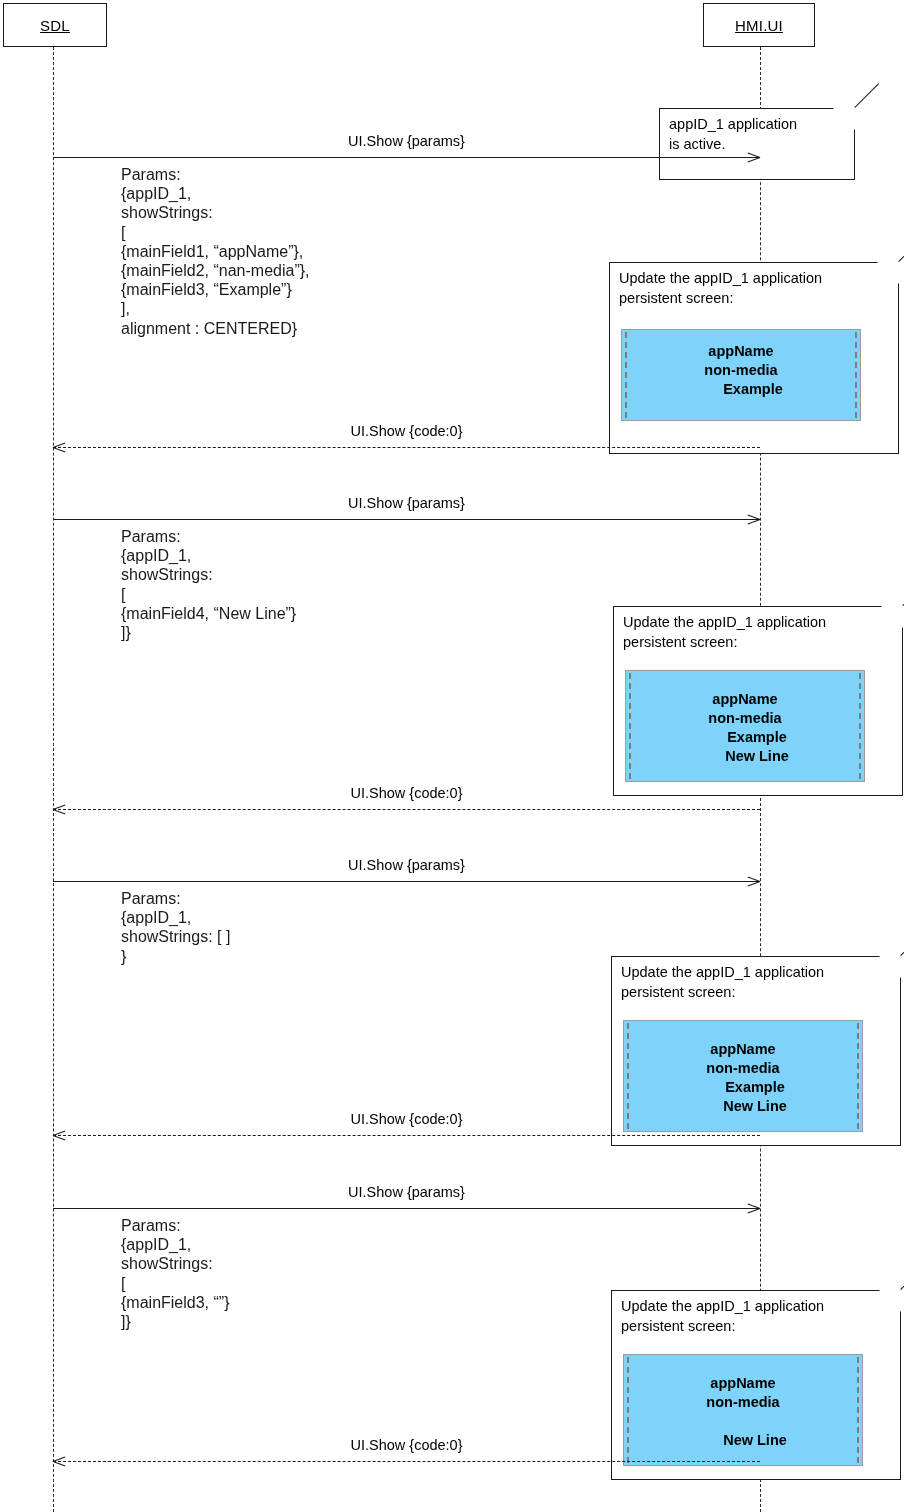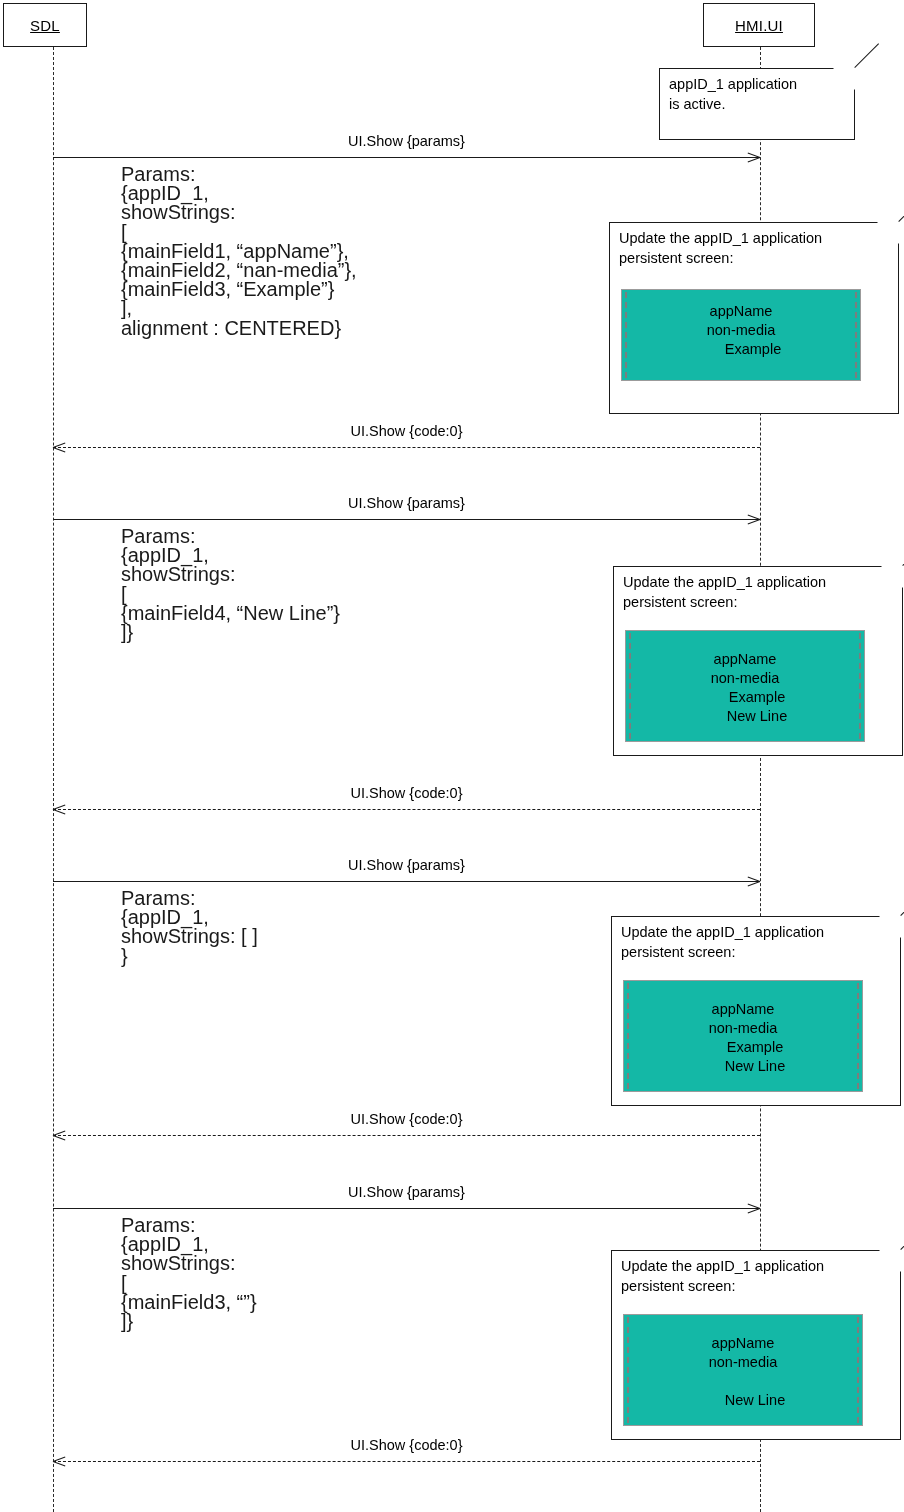--- a/index.html
+++ b/index.html
@@ -35,68 +35,70 @@
   }
   
   .ah{position:absolute;width:13px;height:0;border-top:1.6px solid #1a1a1a;}
   .ah.r1{right:0;top:0;transform-origin:100% 50%;transform:rotate(20deg);}
   .ah.r2{right:0;top:0;transform-origin:100% 50%;transform:rotate(-20deg);}
   .ah.l1{left:0;top:0;transform-origin:0% 50%;transform:rotate(-20deg);}
   .ah.l2{left:0;top:0;transform-origin:0% 50%;transform:rotate(20deg);}
 
   
   .params{
-    position:absolute;font-size:20px;line-height:19.2px;
+    position:absolute;font-size:16px;line-height:19.2px;
     white-space:pre;color:#1a1a1a;
   }
 
   
   .note{
     position:absolute;background:#fff;box-sizing:border-box;
     border:1.6px solid #1a1a1a;
+    margin-top:40px;
   }
   .note .foldcut{
     position:absolute;top:-2px;right:-2px;width:0;height:0;
     border-left:24px solid transparent;border-top:24px solid #fff;
   }
   .note .foldline{
     position:absolute;top:-1px;right:-1px;width:34px;height:0;
     border-top:1.6px solid #1a1a1a;
     transform-origin:100% 0;transform:rotate(135deg);
   }
   .note .ntext{
     position:absolute;left:9px;top:6px;right:26px;
     font-size:14.5px;line-height:19.5px;white-space:pre-line;
   }
 
   
   .screen{
     position:absolute;box-sizing:border-box;
     border:1.6px solid #9b9b9b;
-    background:#14b8a6;
+    background:#7dd3fc;
+    font-weight:bold;
   }
   .screen .sidebar{
     position:absolute;top:2px;bottom:2px;width:0;
     border-left:2px dashed #7d7d7d;
   }
   .screen .sidebar.left{left:3px;}
   .screen .sidebar.right{right:3px;}
   .screen .srow{
     position:absolute;left:0;right:0;font-size:14.5px;line-height:19px;
     white-space:pre;
   }
   .screen .srow.c{text-align:center;}
   .screen .srow.l{text-align:center;padding-left:24px;}
 </style>
 </head>
 <body>
 
 <div id="canvas">
 
-  <div class="head" style="left:3px;top:3px;width:84px;height:44px;text-align:center;">
+  <div class="head" style="left:3px;top:3px;width:104px;height:44px;text-align:center;">
     <span>SDL</span>
   </div>
 
   <div class="head" style="left:703px;top:3px;width:112px;height:44px;">
     <span>HMI.UI</span>
   </div>
 
   <div class="lifeline" style="left:53px;top:47px;height:1465px;"></div>
   <div class="lifeline" style="left:760px;top:47px;height:1465px;"></div>
 

